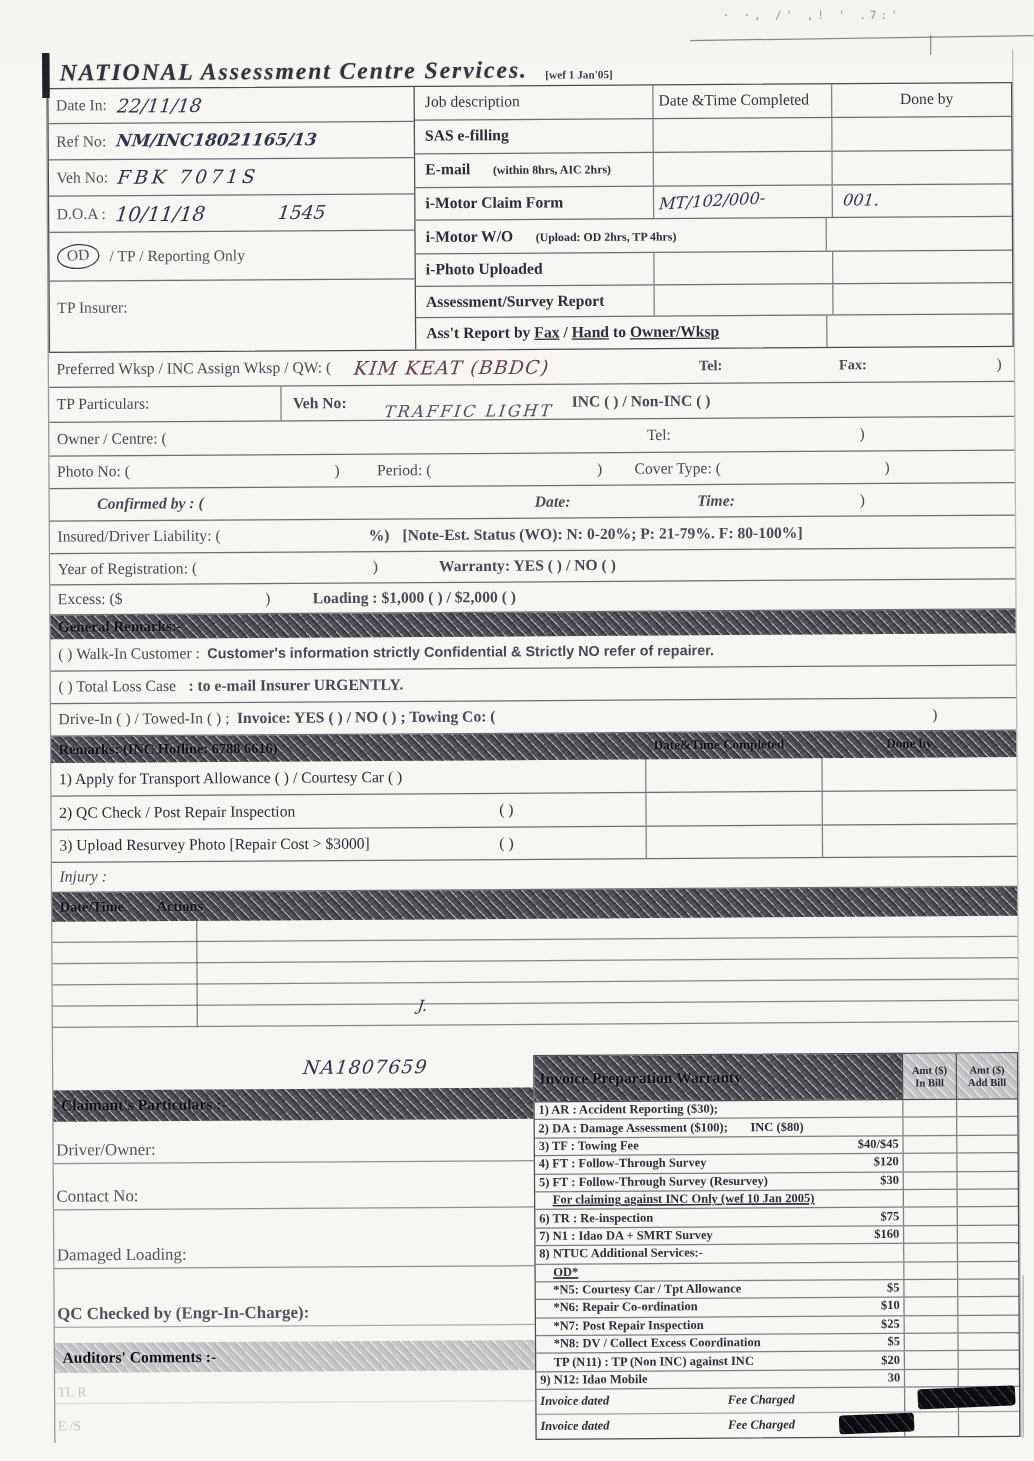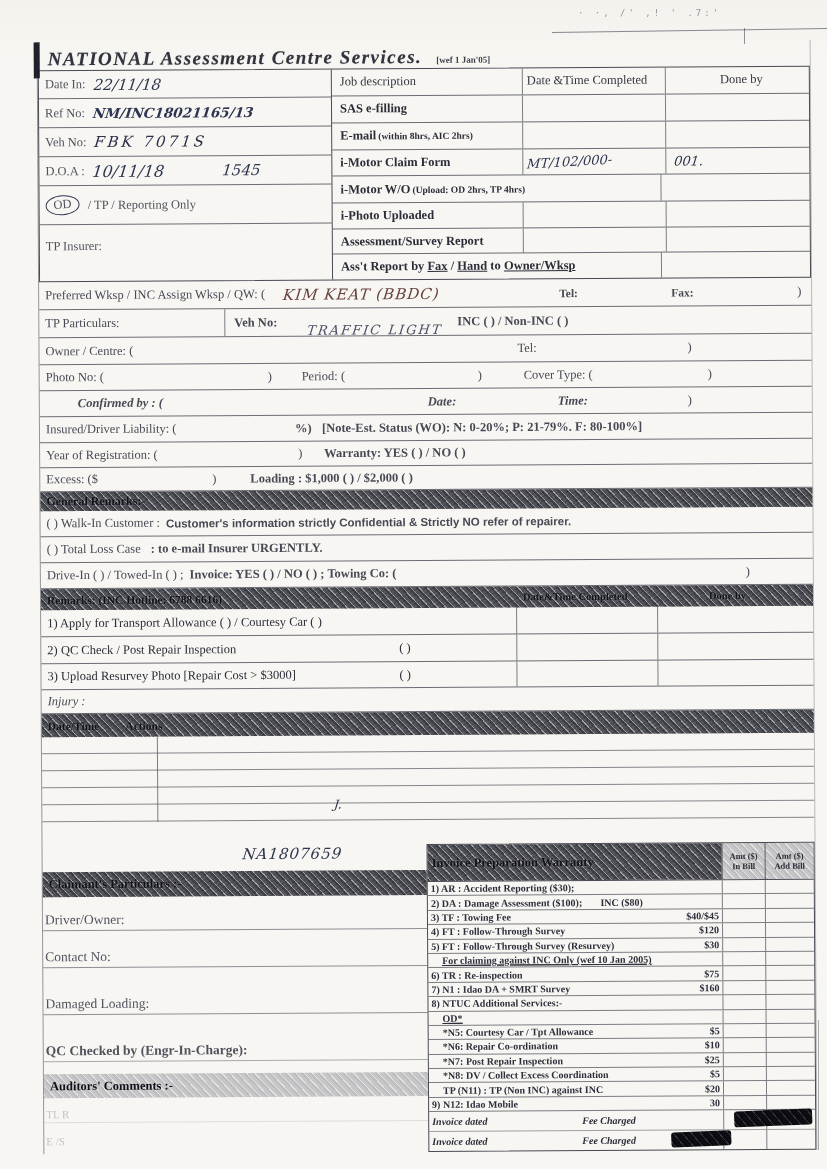--- a/index.html
+++ b/index.html
@@ -36,21 +36,21 @@
   .lp-row:last-child{border-bottom:none;flex:1;align-items:flex-start;padding-top:14px;}
   .lbl{font-size:12.5px;color:rgba(58,58,72,.88);}
   .jt{flex:1;display:flex;flex-direction:column;}
   .jt-row{display:flex;align-items:center;border-bottom:1px solid rgba(74,74,85,.8);}
   .jt-row:last-child{border-bottom:none;}
   .jt-c1{width:182px;padding-left:8px;font-size:12.5px;}
   .jt-c2{width:138px;border-left:1px solid rgba(74,74,85,.7);align-self:stretch;display:flex;align-items:center;padding-left:4px;}
   .jt-c3{flex:1;border-left:1px solid rgba(74,74,85,.7);align-self:stretch;display:flex;align-items:center;padding-left:8px;}
   .jt-head{font-size:12.5px;color:#34343f;}
   .jt-bold{font-weight:bold;}
-  .small-note{font-size:9.5px;font-weight:bold;margin-left:2px;}
+  .small-note{font-size:9.5px;font-weight:bold;margin-left:18px;}
   .wide .jt-c1{width:320px;}
   .u{text-decoration:underline;}
   
   .mrow{position:relative;display:flex;align-items:center;padding:0 6px;
     border-bottom:1px solid rgba(74,74,85,.8);font-size:12.5px;color:rgba(56,56,70,.92);}
   .abs{position:absolute;top:50%;transform:translateY(-50%);}
   .b{font-weight:bold;}
   .it{font-style:italic;}
   .vline{position:absolute;top:0;bottom:0;border-left:1px solid rgba(74,74,85,.7);}
   
@@ -227,41 +227,41 @@
       <span>Owner / Centre: (</span>
       <span class="abs" style="left:478px">Tel:</span>
       <span class="abs" style="left:648px">)</span>
     </div>
 
     <div class="mrow" style="height:25px">
       <span>Photo No: (</span>
       <span class="abs" style="left:228px">)</span>
       <span class="abs" style="left:262px">Period: (</span>
       <span class="abs" style="left:438px">)</span>
-      <span class="abs" style="left:484px">Cover Type: (</span>
+      <span class="abs" style="left:468px">Cover Type: (</span>
       <span class="abs" style="left:668px">)</span>
     </div>
 
     <div class="mrow" style="height:25px">
       <span class="it b" style="margin-left:32px">Confirmed by : (</span>
       <span class="abs it b" style="left:388px">Date:</span>
       <span class="abs it b" style="left:518px">Time:</span>
       <span class="abs" style="left:648px">)</span>
     </div>
 
     <div class="mrow" style="height:25px">
       <span>Insured/Driver Liability: (</span>
       <span class="abs b" style="left:255px">%)</span>
       <span class="abs b" style="left:282px">[Note-Est. Status (WO):   N: 0-20%;   P: 21-79%.   F: 80-100%]</span>
     </div>
 
     <div class="mrow" style="height:24px">
       <span>Year of Registration: (</span>
       <span class="abs" style="left:258px">)</span>
-      <span class="abs b" style="left:284px">Warranty: YES (    ) / NO (    )</span>
+      <span class="abs b" style="left:311px">Warranty: YES (    ) / NO (    )</span>
     </div>
 
     <div class="mrow" style="height:23px">
       <span>Excess: ($</span>
       <span class="abs" style="left:172px">)</span>
       <span class="abs b" style="left:210px">Loading : $1,000 (     ) / $2,000 (     )</span>
     </div>
 
     <div class="bar" style="height:19px;font-size:12px;padding-left:6px">
       <span>General Remarks:-</span>

